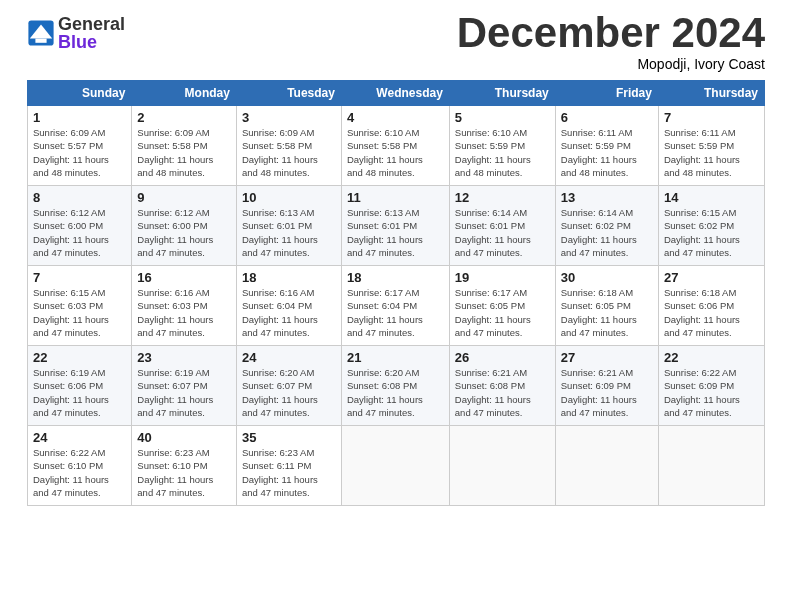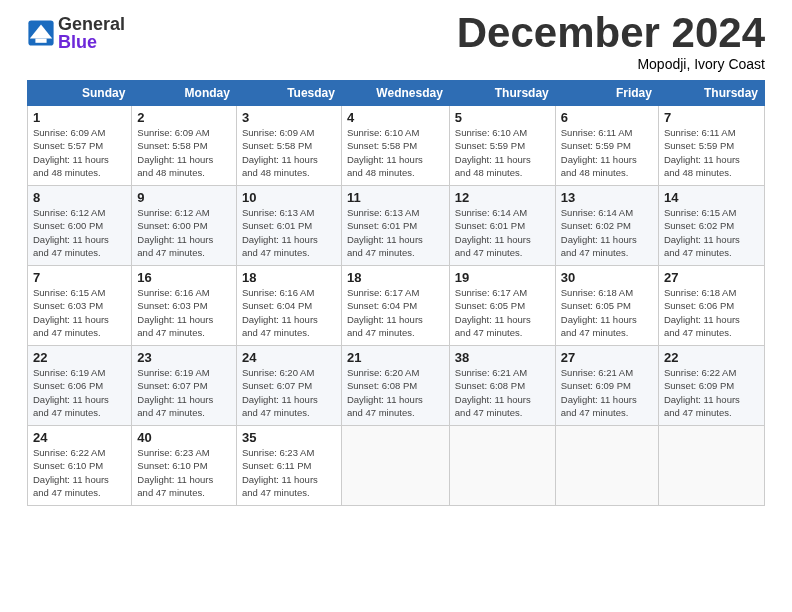--- a/index.html
+++ b/index.html
@@ -308,21 +308,21 @@
 and 47 minutes.</div>
           </td>
           <td>
             <span class="day-num">21</span>
             <div class="day-detail" style="white-space: pre-line;">Sunrise: 6:20 AM
 Sunset: 6:08 PM
 Daylight: 11 hours
 and 47 minutes.</div>
           </td>
           <td>
-            <span class="day-num">38</span>
+            <span class="day-num">26</span>
             <div class="day-detail" style="white-space: pre-line;">Sunrise: 6:21 AM
 Sunset: 6:08 PM
 Daylight: 11 hours
 and 47 minutes.</div>
           </td>
           <td>
             <span class="day-num">27</span>
             <div class="day-detail" style="white-space: pre-line;">Sunrise: 6:21 AM
 Sunset: 6:09 PM
 Daylight: 11 hours

